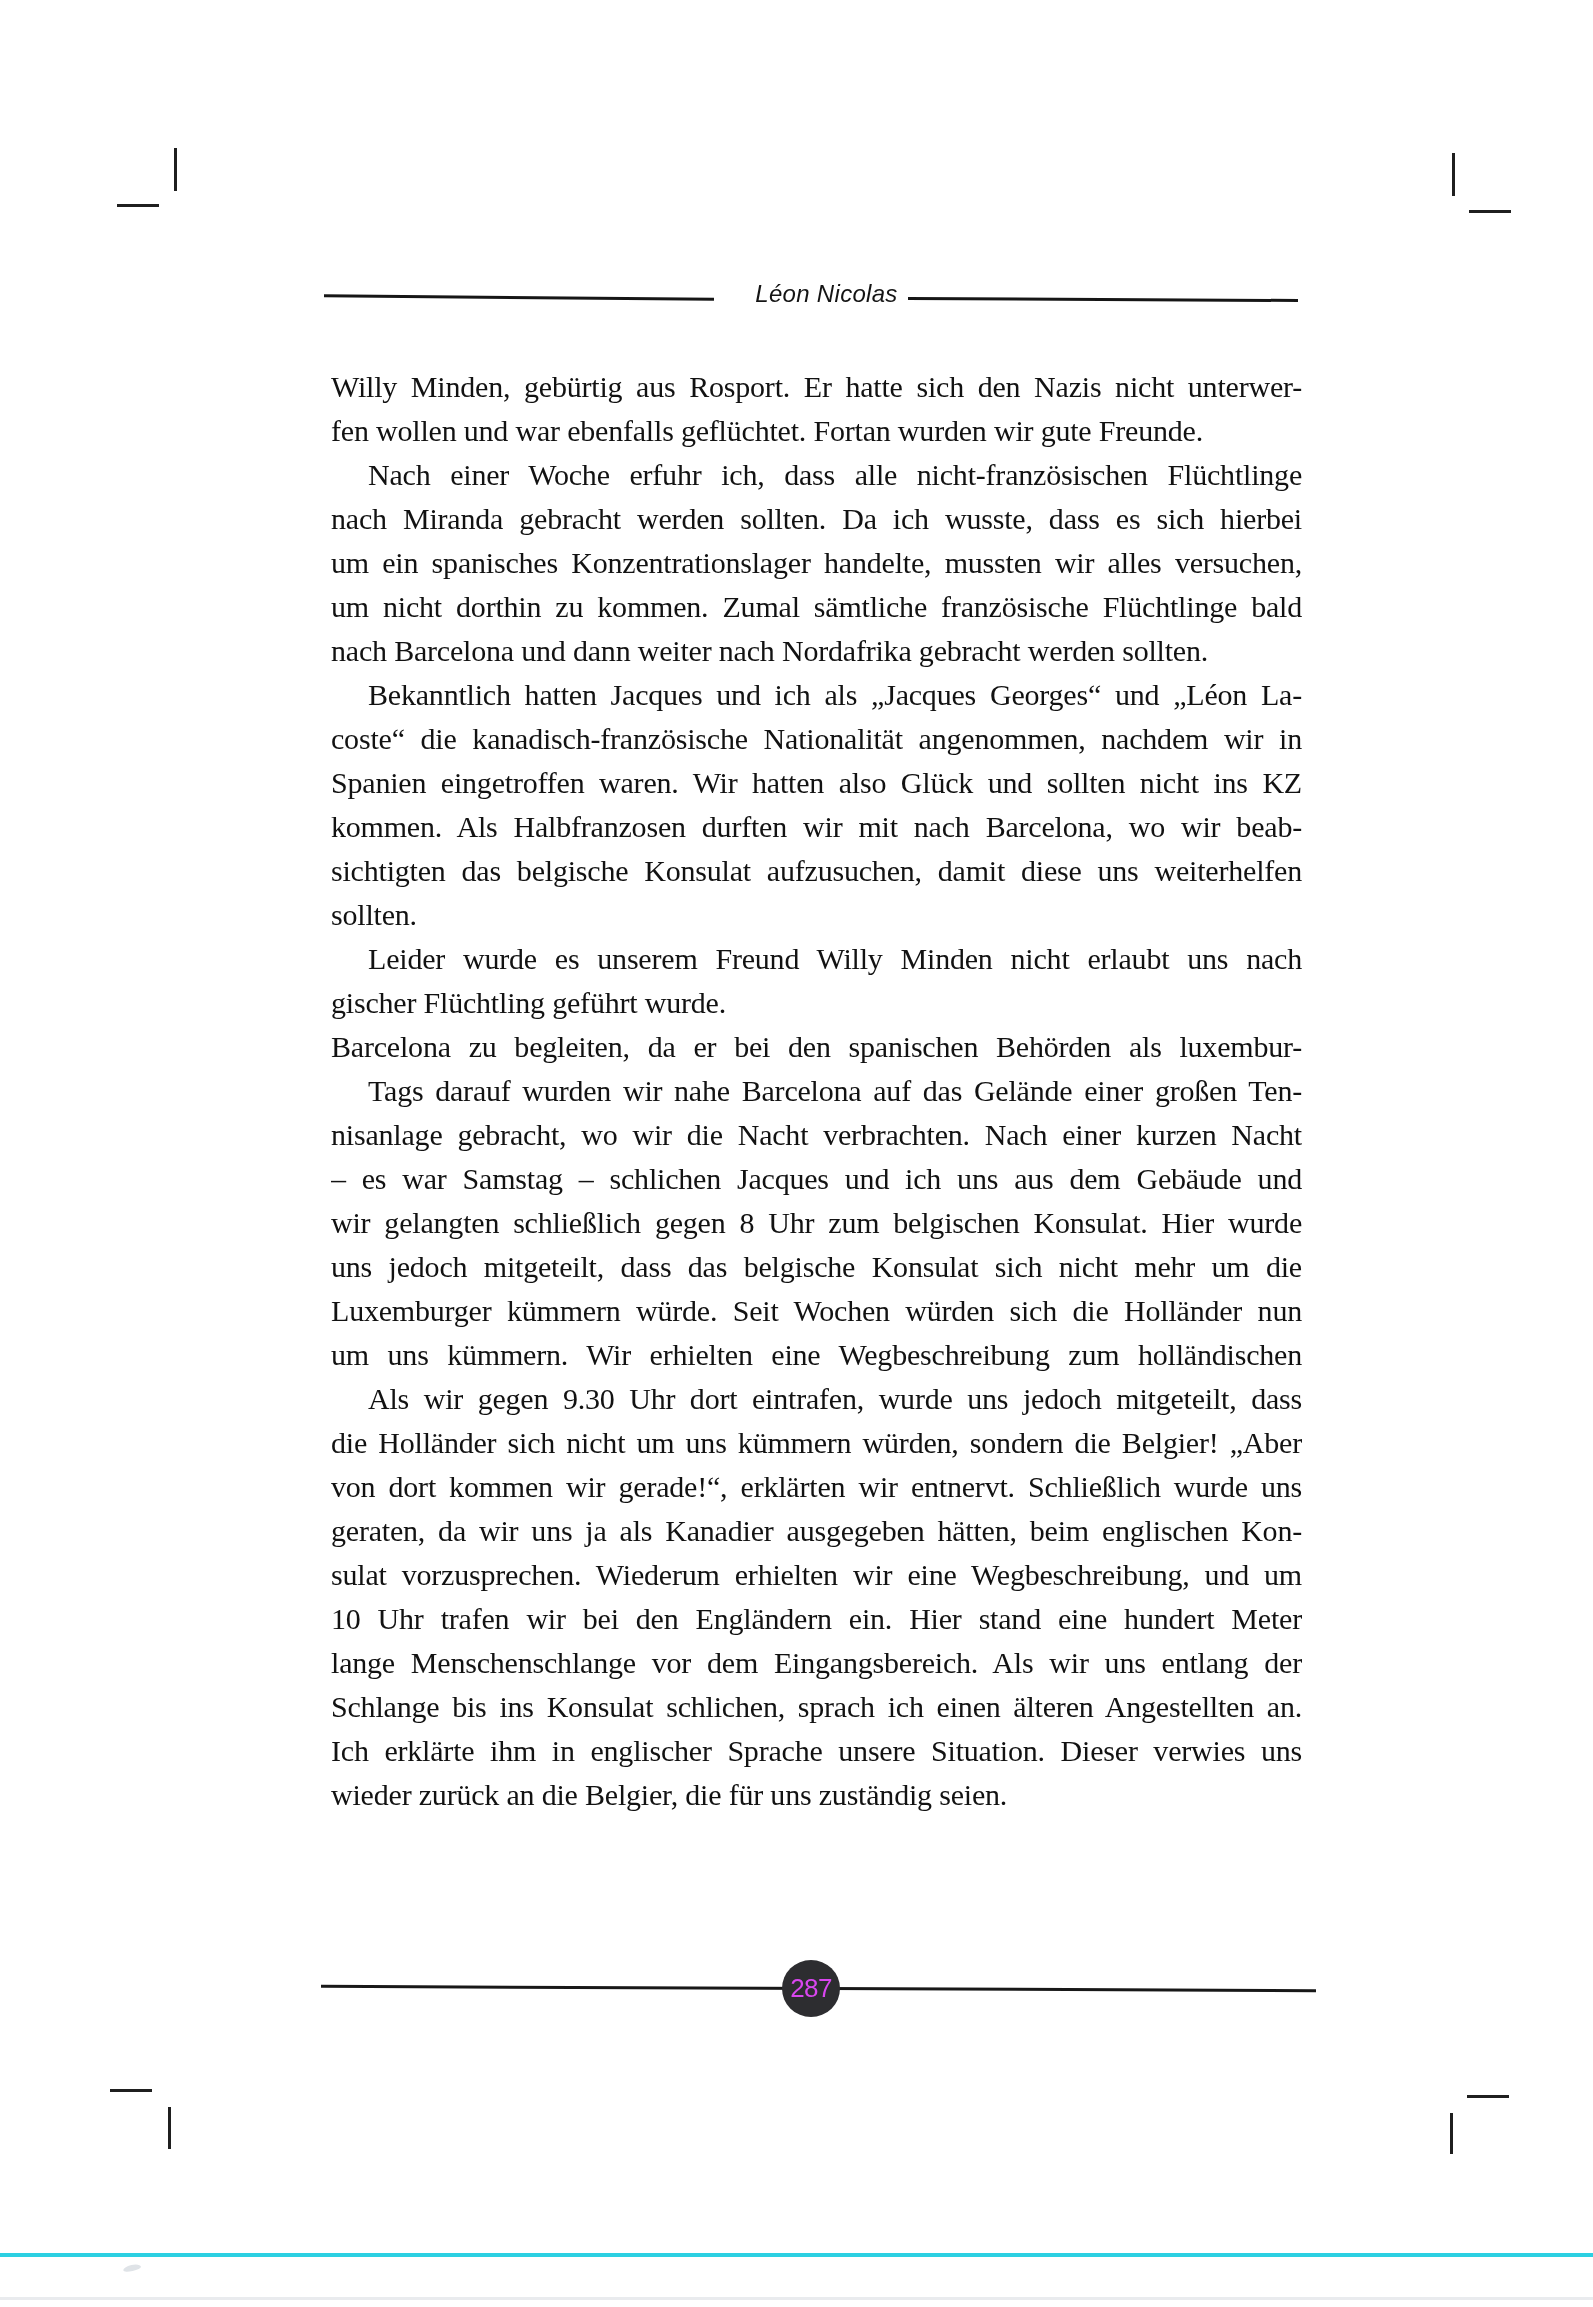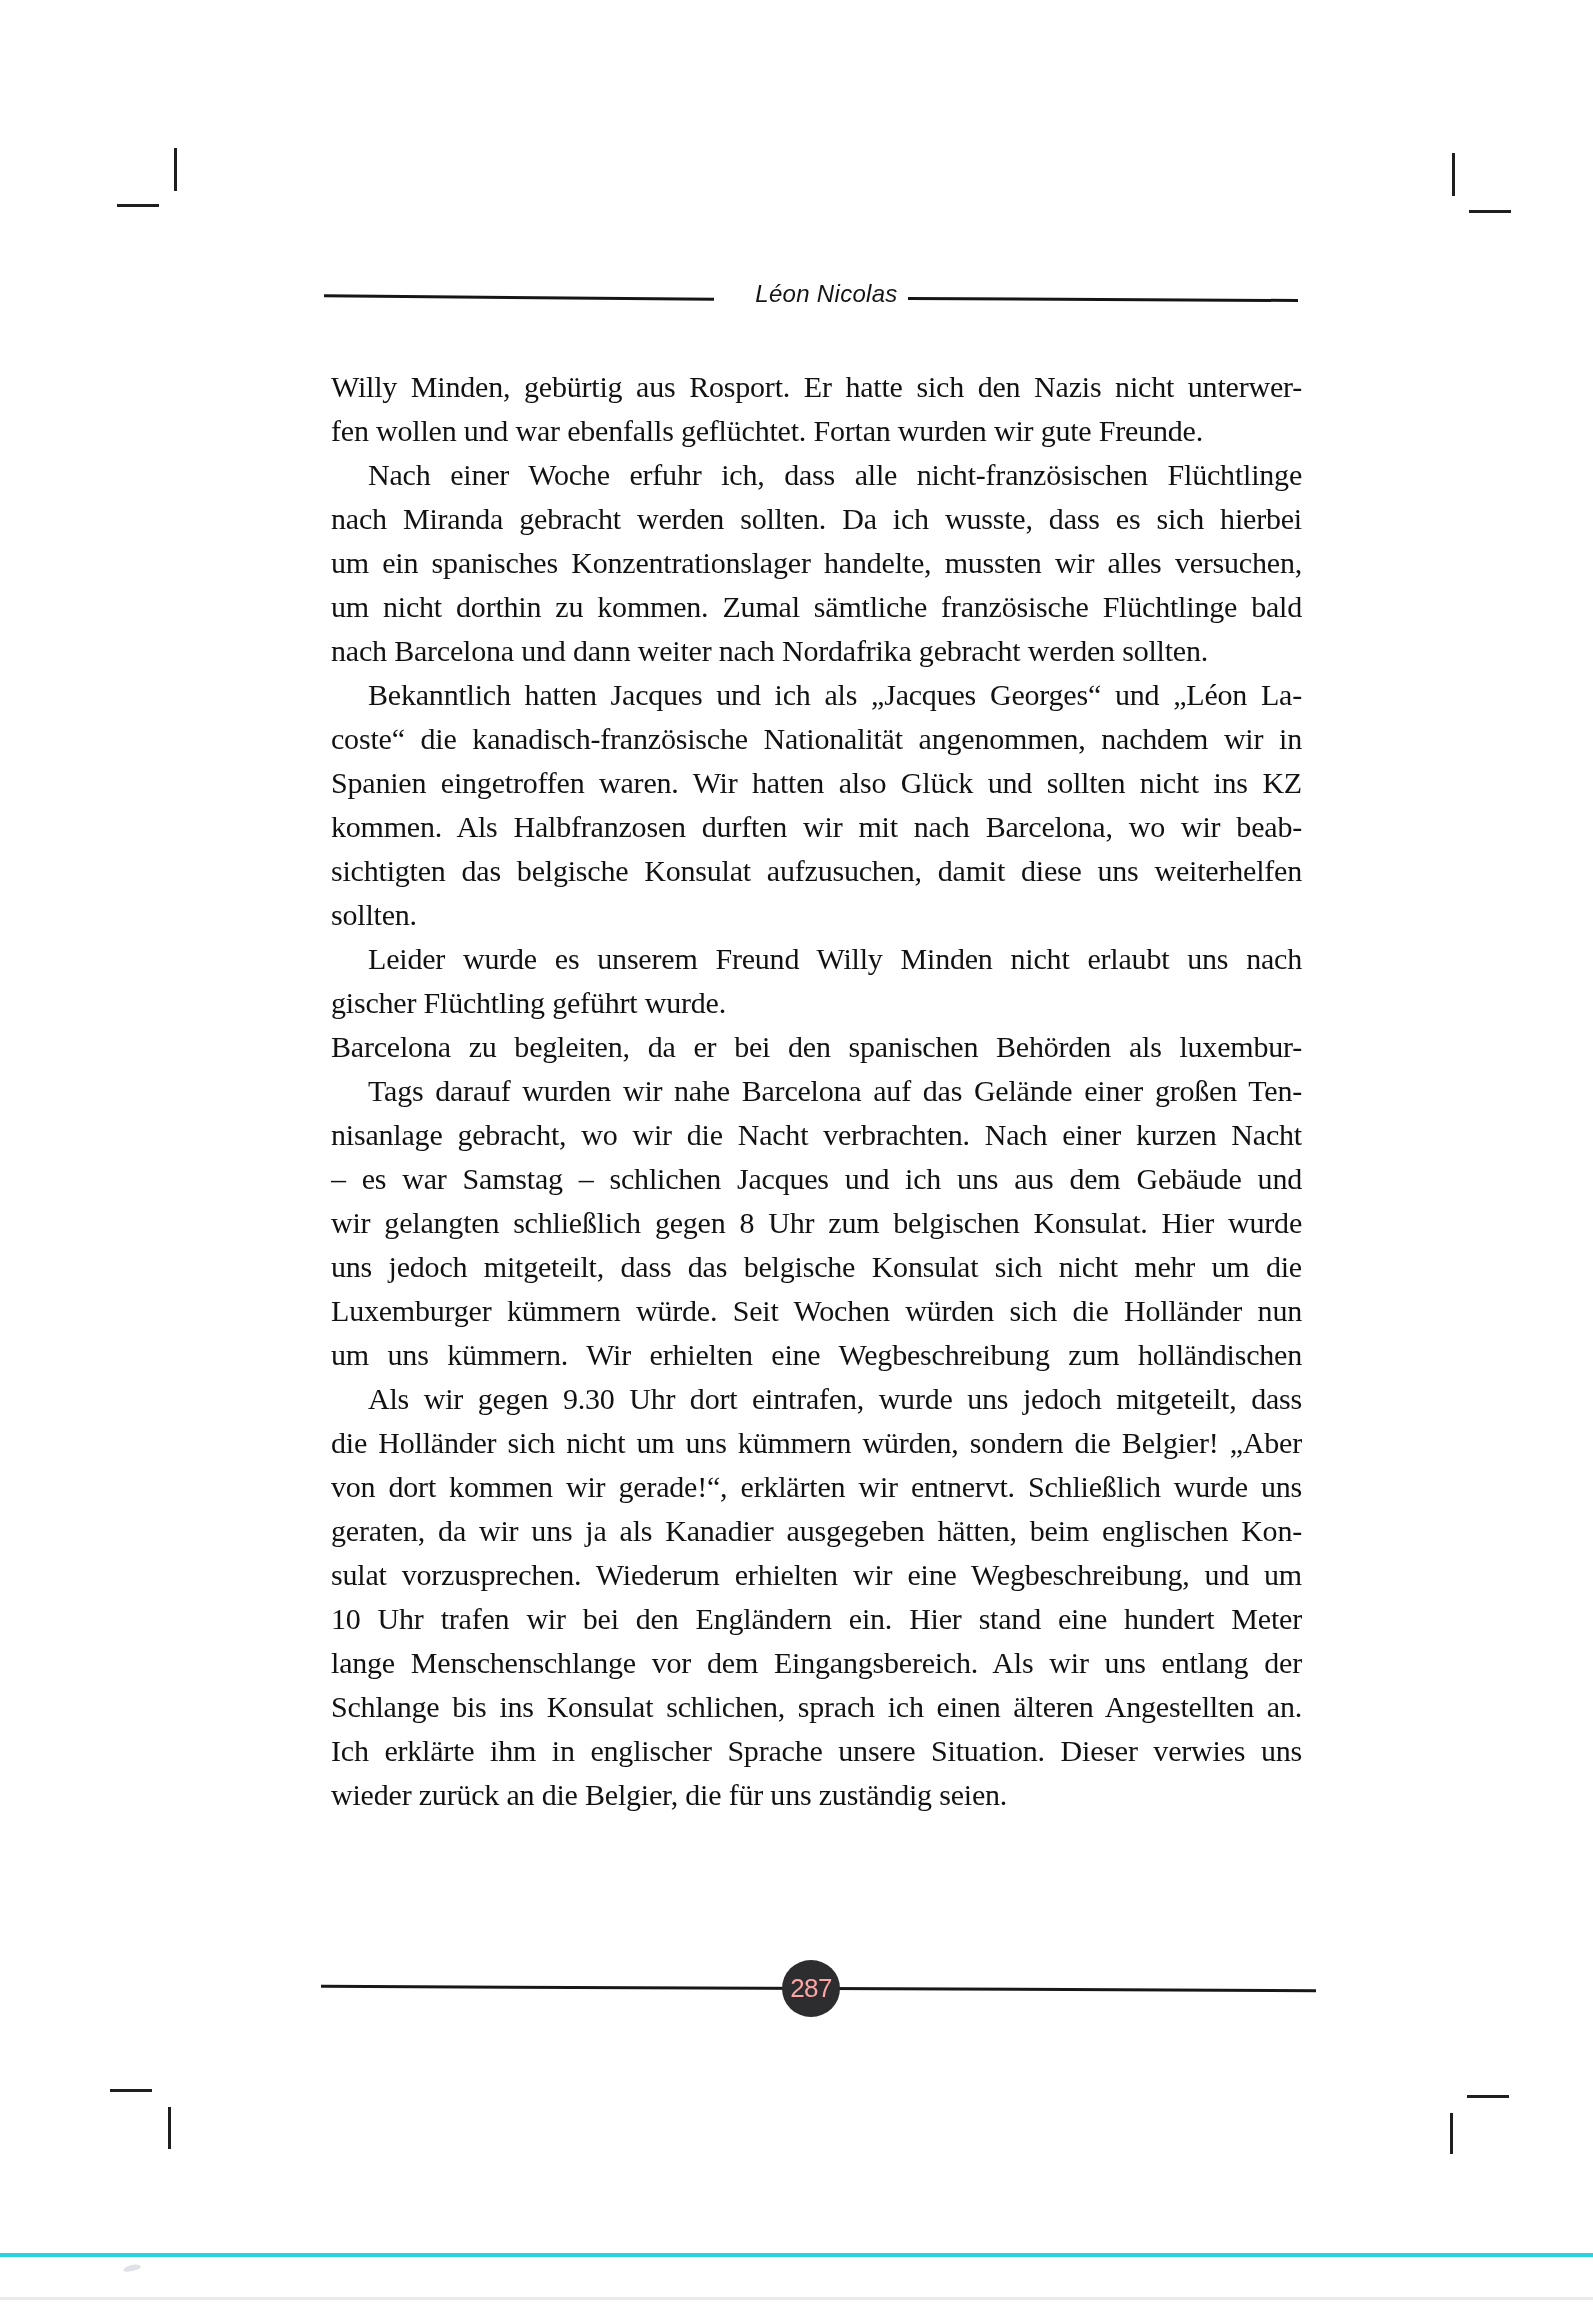--- a/index.html
+++ b/index.html
@@ -40,21 +40,21 @@
   
   .ftr-rule{
     position:absolute;left:321px;top:1987px;width:995px;height:2.6px;
     background:#181818;transform:rotate(0.25deg);
   }
   .page-badge{
     position:absolute;left:782px;top:1960px;width:58px;height:57px;
     border-radius:50%;
     display:flex;align-items:center;justify-content:center;
     font-family:"Liberation Sans", sans-serif;
-    font-size:26px;letter-spacing:-0.7px;color:#fca5a5;
+    font-size:26px;letter-spacing:-0.7px;color:#d946ef;
   }
   
   .accent-line{position:absolute;left:0;top:2253px;width:1594px;height:3.9px;}
   .bottom-edge{position:absolute;left:0;top:2297px;width:1594px;height:2.6px;background:#e9ebee;}
   .scan-smudge{position:absolute;left:123px;top:2265px;width:18.4px;height:5.9px;
     background:#dfe3e7;border-radius:50% 50% 50% 50%/60% 60% 40% 40%;
     transform:rotate(-12deg);}
 </style>
 </head>
 <body>

